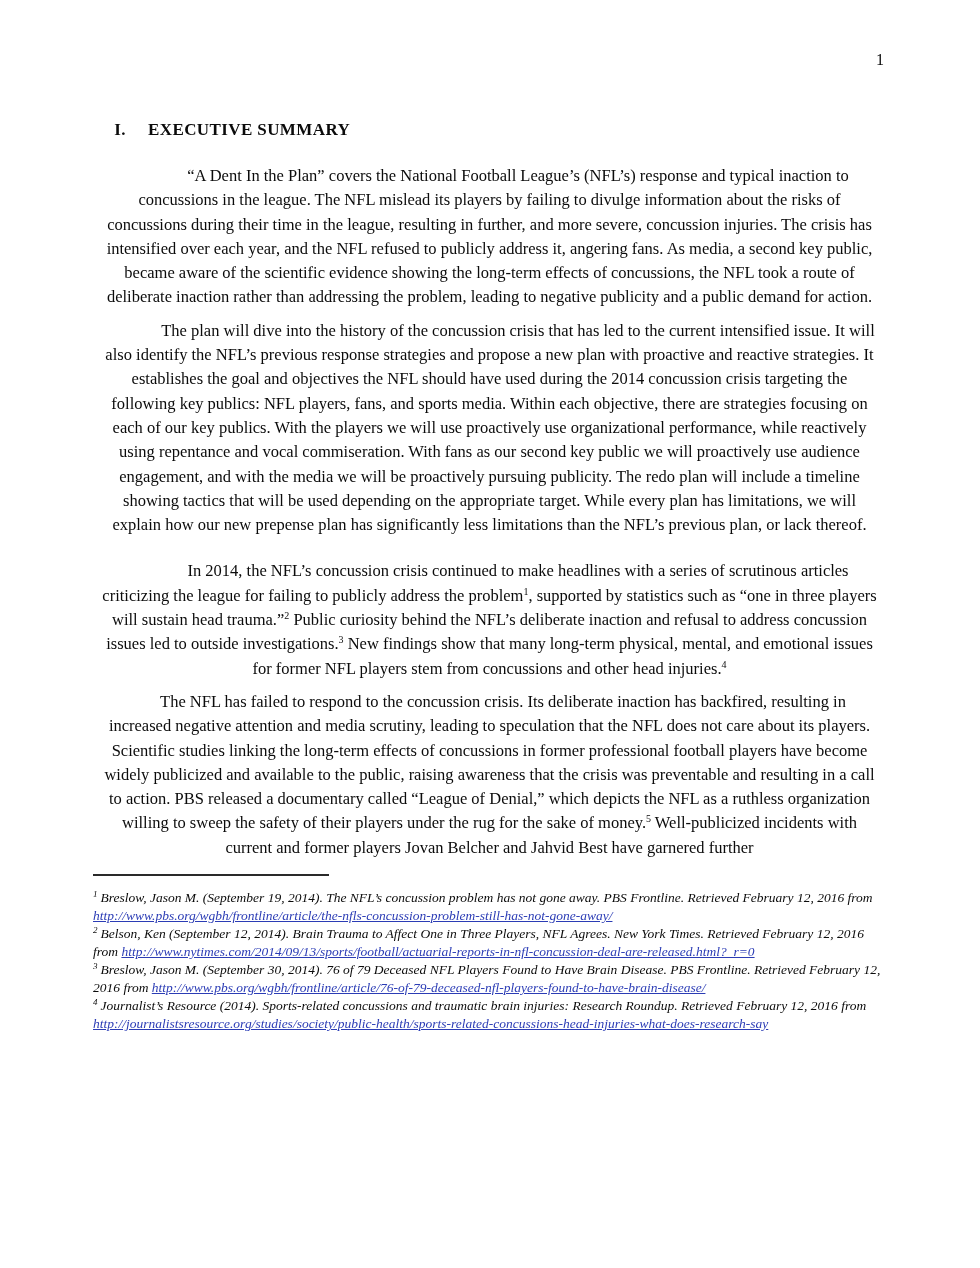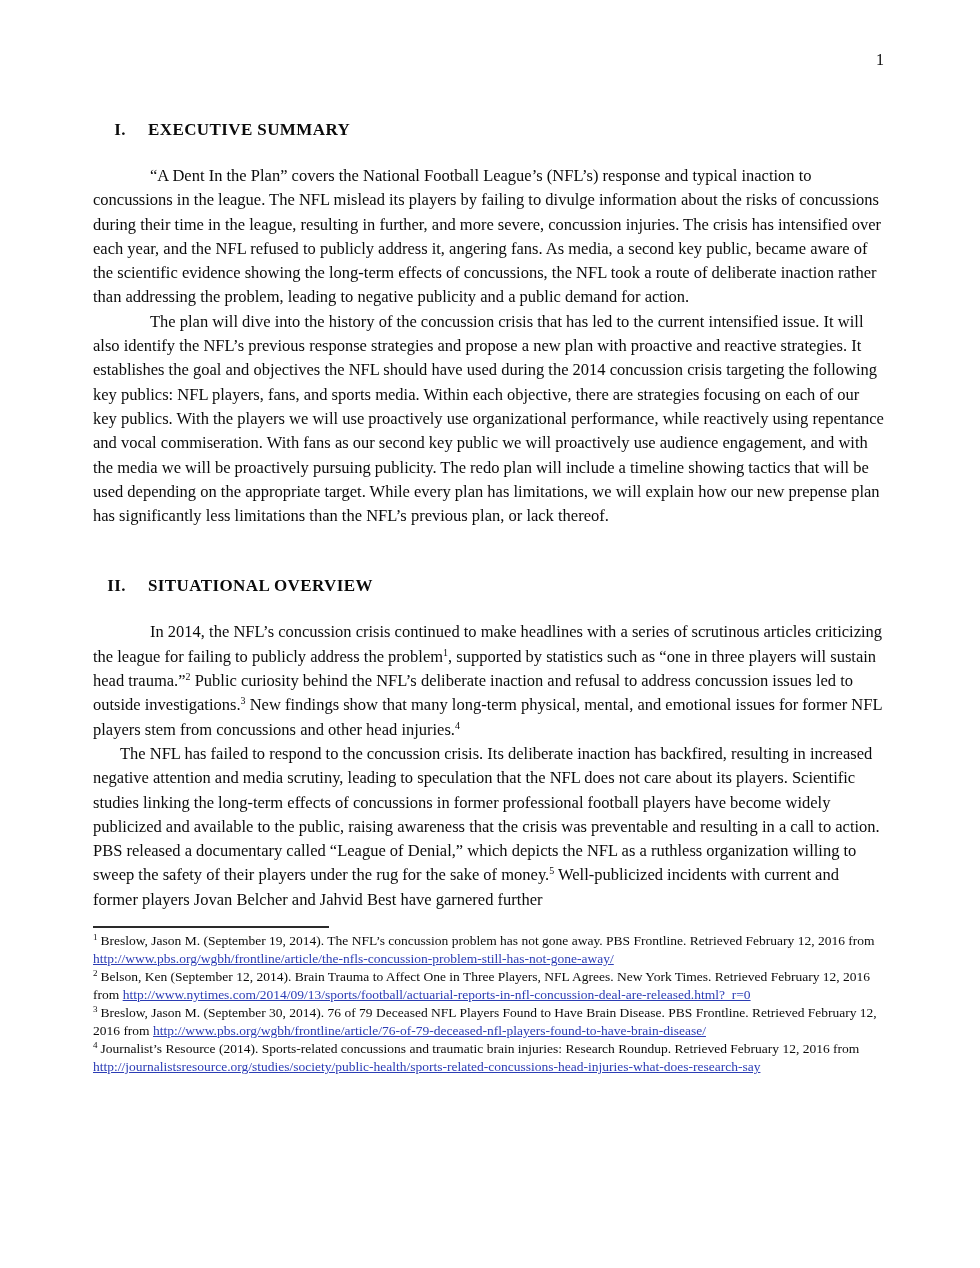--- a/index.html
+++ b/index.html
@@ -36,41 +36,43 @@
     width: 33px;
     text-align: right;
     flex: 0 0 auto;
   }
   .section-heading .h-title {
     margin-left: 22px;
   }
   .heading-first { margin-top: 118px; }
   .heading-gap   { margin-top: 46px; }
   p.body-para {
-    margin: 0;
+    margin: 9px;
     font-size: 16.5px;
     line-height: 24.3px;
+    text-align: center;
   }
   p.para-first { margin-top: 22px; }
   .indent-large { text-indent: 57px; }
   .indent-small { text-indent: 27px; }
   p.body-para sup {
     font-size: 10px;
     line-height: 0;
     vertical-align: super;
   }
   .footnote-sep {
     margin-top: 14px;
     width: 236px;
     border-top: 2px solid var(--sep-color, #2a2a2a);
   }
   .footnotes {
-    margin-top: 4px;
+    margin-top: 13px;
     font-size: 13.5px;
     line-height: 18px;
+    font-style: italic;
   }
   .footnote { margin: 0; }
   .footnote sup.fn-num {
     font-size: 9px;
     line-height: 0;
     vertical-align: super;
     margin-right: 3px;
   }
   a.fn-link {
     color: var(--link-color, #2b3cb5);
@@ -83,24 +85,20 @@
 
 <div class="page">
   <div class="page-number">1</div>
   <div id="doc-body">
       <div class="section-heading heading-first">
         <span class="h-num">I.</span>
         <span class="h-title">EXECUTIVE SUMMARY</span>
       </div>
       <p class="body-para indent-large para-first">“A Dent In the Plan” covers the National Football League’s (NFL’s) response and typical inaction to concussions in the league. The NFL mislead its players by failing to divulge information about the risks of concussions during their time in the league, resulting in further, and more severe, concussion injuries. The crisis has intensified over each year, and the NFL refused to publicly address it, angering fans. As media, a second key public, became aware of the scientific evidence showing the long-term effects of concussions, the NFL took a route of deliberate inaction rather than addressing the problem, leading to negative publicity and a public demand for action.</p>
       <p class="body-para indent-large">The plan will dive into the history of the concussion crisis that has led to the current intensified issue. It will also identify the NFL’s previous response strategies and propose a new plan with proactive and reactive strategies. It establishes the goal and objectives the NFL should have used during the 2014 concussion crisis targeting the following key publics: NFL players, fans, and sports media. Within each objective, there are strategies focusing on each of our key publics. With the players we will use proactively use organizational performance, while reactively using repentance and vocal commiseration. With fans as our second key public we will proactively use audience engagement, and with the media we will be proactively pursuing publicity. The redo plan will include a timeline showing tactics that will be used depending on the appropriate target. While every plan has limitations, we will explain how our new prepense plan has significantly less limitations than the NFL’s previous plan, or lack thereof.</p>
-      <div class="section-heading heading-gap">
-        <span class="h-num">II.</span>
-        <span class="h-title">SITUATIONAL OVERVIEW</span>
-      </div>
       <p class="body-para indent-large para-first">In 2014, the NFL’s concussion crisis continued to make headlines with a series of scrutinous articles criticizing the league for failing to publicly address the problem<sup>1</sup>, supported by statistics such as “one in three players will sustain head trauma.”<sup>2</sup> Public curiosity behind the NFL’s deliberate inaction and refusal to address concussion issues led to outside investigations.<sup>3</sup> New findings show that many long-term physical, mental, and emotional issues for former NFL players stem from concussions and other head injuries.<sup>4</sup></p>
       <p class="body-para indent-small">The NFL has failed to respond to the concussion crisis. Its deliberate inaction has backfired, resulting in increased negative attention and media scrutiny, leading to speculation that the NFL does not care about its players. Scientific studies linking the long-term effects of concussions in former professional football players have become widely publicized and available to the public, raising awareness that the crisis was preventable and resulting in a call to action. PBS released a documentary called “League of Denial,” which depicts the NFL as a ruthless organization willing to sweep the safety of their players under the rug for the sake of money.<sup>5</sup> Well-publicized incidents with current and former players Jovan Belcher and Jahvid Best have garnered further</p>
     </div>
   <div class="footnote-sep"></div>
   <div class="footnotes" id="footnotes-list">
       <div class="footnote"><sup class="fn-num">1</sup>Breslow, Jason M. (September 19, 2014). The NFL’s concussion problem has not gone away. PBS Frontline. Retrieved February 12, 2016 from <a class="fn-link" href="#">http://www.pbs.org/wgbh/frontline/article/the-nfls-concussion-problem-still-has-not-gone-away/</a></div>
       <div class="footnote"><sup class="fn-num">2</sup>Belson, Ken (September 12, 2014). Brain Trauma to Affect One in Three Players, NFL Agrees. New York Times. Retrieved February 12, 2016 from <a class="fn-link" href="#">http://www.nytimes.com/2014/09/13/sports/football/actuarial-reports-in-nfl-concussion-deal-are-released.html?_r=0</a></div>
       <div class="footnote"><sup class="fn-num">3</sup>Breslow, Jason M. (September 30, 2014). 76 of 79 Deceased NFL Players Found to Have Brain Disease. PBS Frontline. Retrieved February 12, 2016 from <a class="fn-link" href="#">http://www.pbs.org/wgbh/frontline/article/76-of-79-deceased-nfl-players-found-to-have-brain-disease/</a></div>
       <div class="footnote"><sup class="fn-num">4</sup>Journalist’s Resource (2014). Sports-related concussions and traumatic brain injuries: Research Roundup. Retrieved February 12, 2016 from <a class="fn-link" href="#">http://journalistsresource.org/studies/society/public-health/sports-related-concussions-head-injuries-what-does-research-say</a></div>
     </div>

